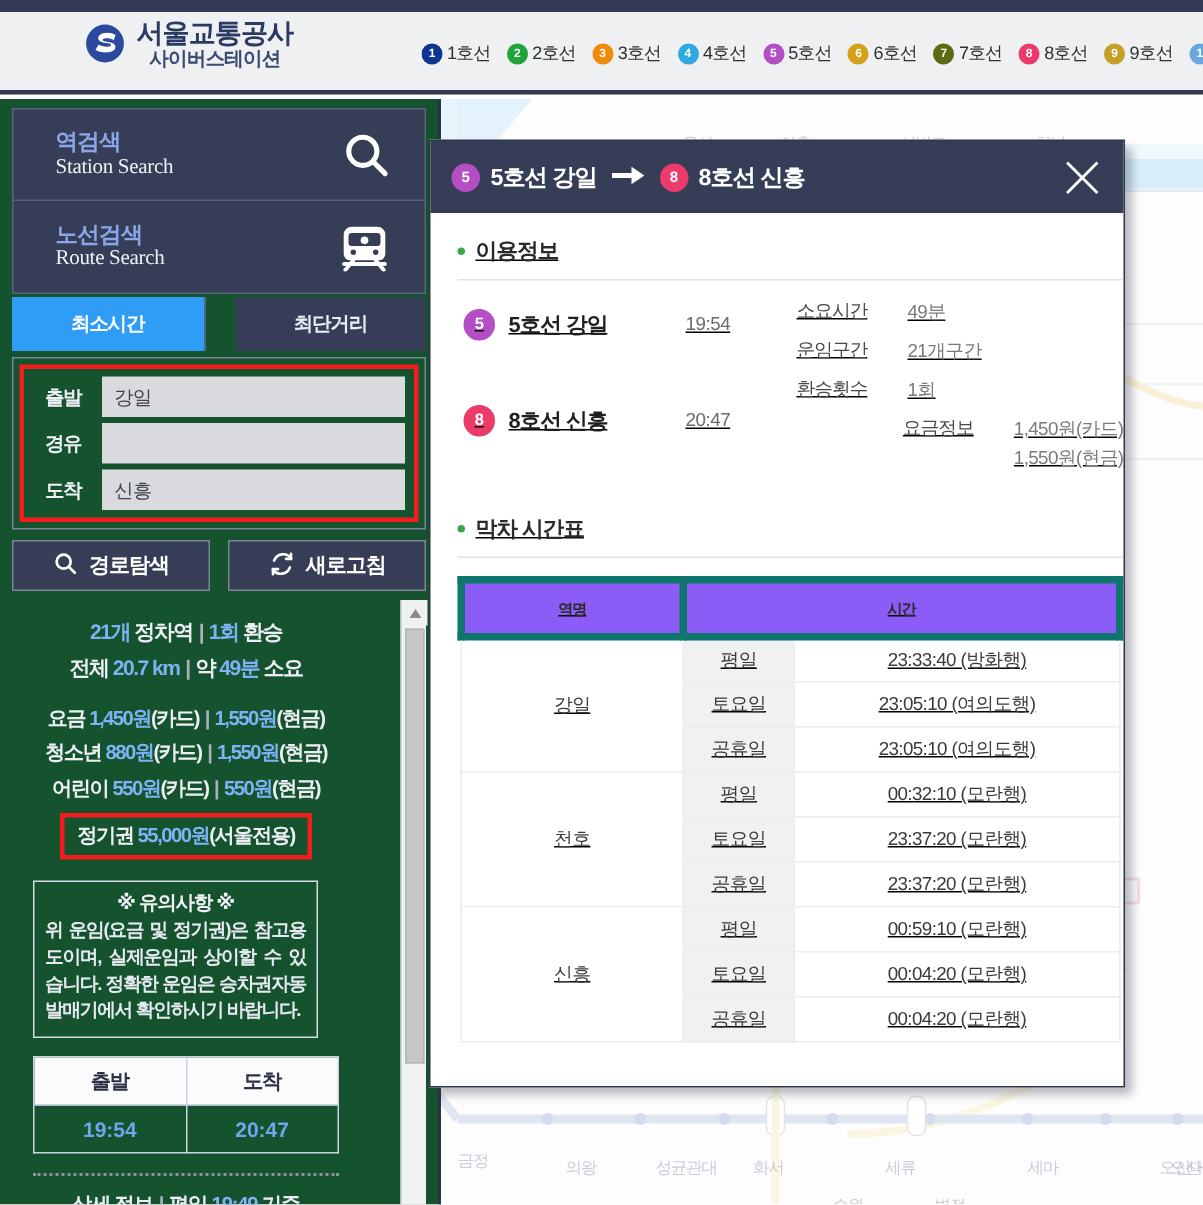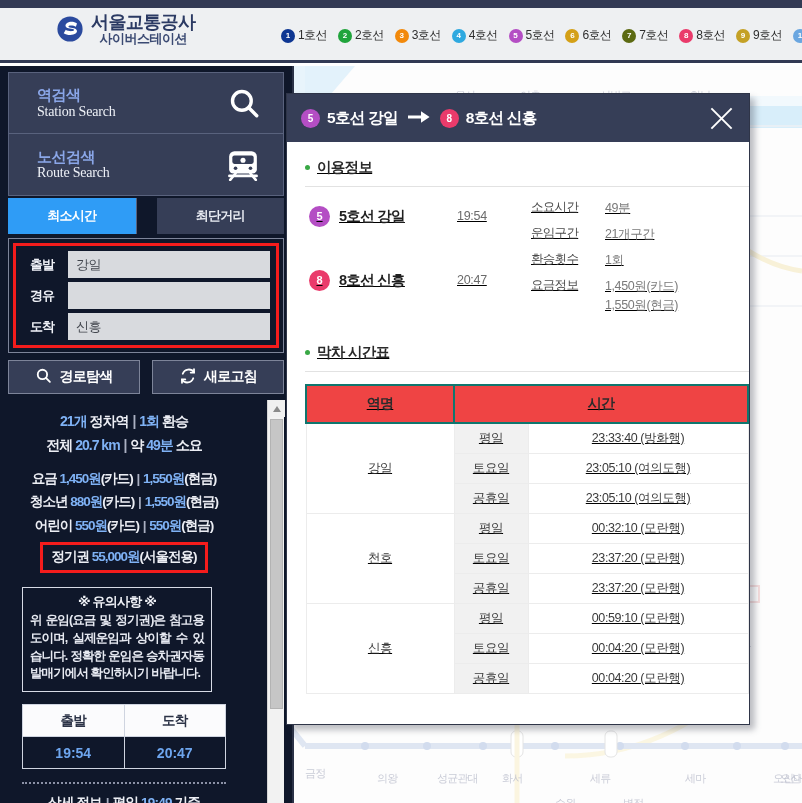--- a/index.html
+++ b/index.html
@@ -65,21 +65,21 @@
   }
   .map-svg { position: absolute; left: 0; top: 0; }
   .map-label {
     position: absolute; font-size: 11px; color: #b9bccb;
     letter-spacing: -0.8px; white-space: nowrap; opacity: .75;
   }
 
   
   .sidebar {
     position: absolute; left: 0; top: 66px; width: 294px; height: 737px;
-    background: #0f172a;
+    background: #14532d;
     border-right: 2px solid #2b3247;
   }
   .side-pad { padding: 6px 8px 0 8px; }
 
   .search-card {
     border: 1px solid #59627d;
     background: #363e57;
     height: 62px; position: relative;
     display: flex; align-items: center; justify-content: space-between;
     padding: 0 22px 0 28px;
@@ -250,32 +250,32 @@
     display: flex; align-items: center; justify-content: center; flex: 0 0 21px;
   }
   .is-name {
     font-size: 14.5px; color: #1f1f1f; font-weight: bold; letter-spacing: -0.7px;
     margin-left: 9px; width: 118px;
   }
   .is-time { font-size: 12.5px; color: #6b6b6b; letter-spacing: -0.3px; }
 
   .info-right { flex: 1; }
   .ir-row { display: flex; align-items: flex-start; height: 26px; }
-  .ir-row.tall { height: 44px; }
+  .ir-row.tall { height: 44px; justify-content: flex-end; }
   .ir-key {
     width: 74px; flex: 0 0 74px; font-size: 12.5px; color: #4a4a4a;
     letter-spacing: -0.7px;
   }
   .ir-val { font-size: 12.5px; color: #7a7a7a; letter-spacing: -0.4px; line-height: 1.5; }
 
   .timetable-sect { margin-top: 22px; }
   table.tt { width: 100%; border-collapse: collapse; }
   table.tt th {
-    background: #ef4444; border: 2px solid #0f766e; color: #2b2b2b;
-    font-size: 14px; font-weight: bold; height: 38px; letter-spacing: -0.7px;
+    background: #8b5cf6; border: 5px solid #0f766e; color: #2b2b2b;
+    font-size: 10px; font-weight: bold; height: 38px; letter-spacing: -0.7px;
   }
   table.tt td {
     border: 1px solid #ececec; font-size: 12.5px; color: #3a3a3a;
     height: 30px; text-align: center; letter-spacing: -0.4px;
   }
   td.tt-station {
     border-left: 1px solid #d3d3d3; border-right: 1px solid #d3d3d3;
     font-size: 13.5px; color: #2b2b2b; width: 148px;
   }
   td.tt-day { background: #f1f1f1; width: 74px; font-size: 13px; color: #2b2b2b; }

